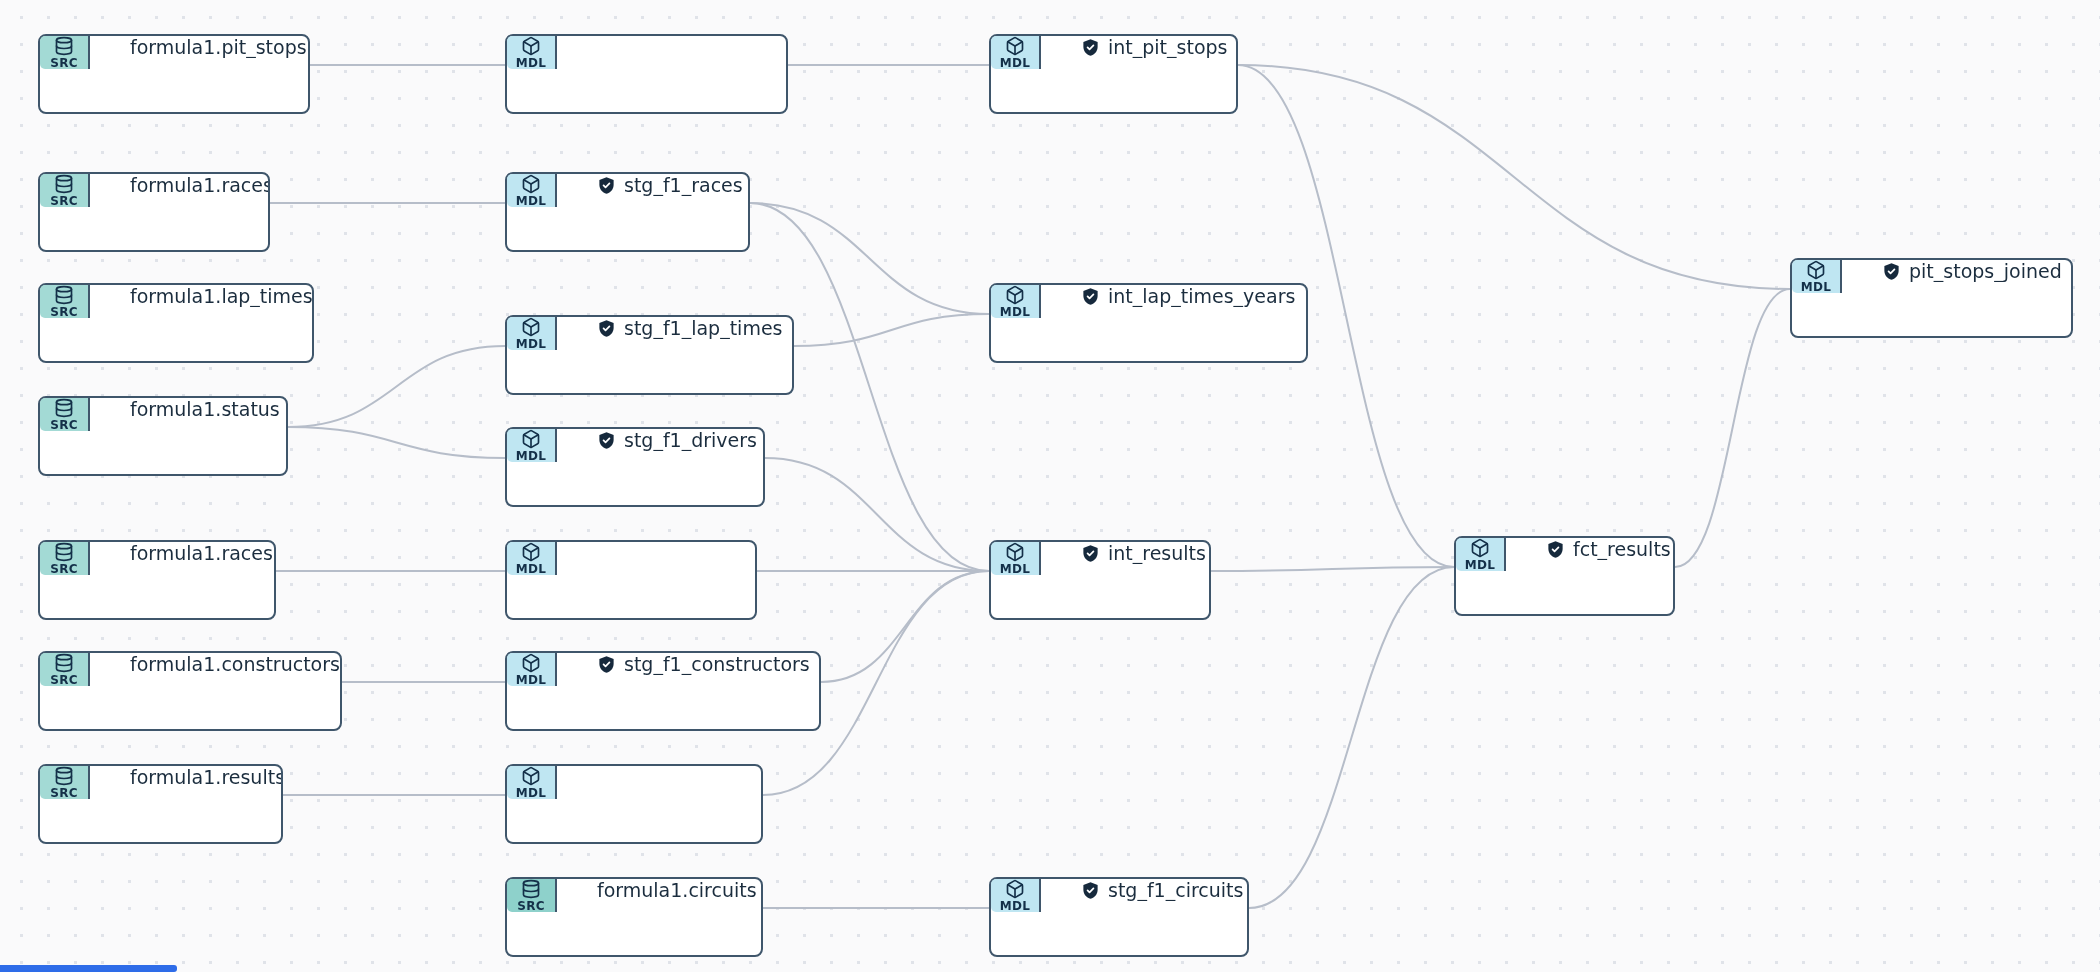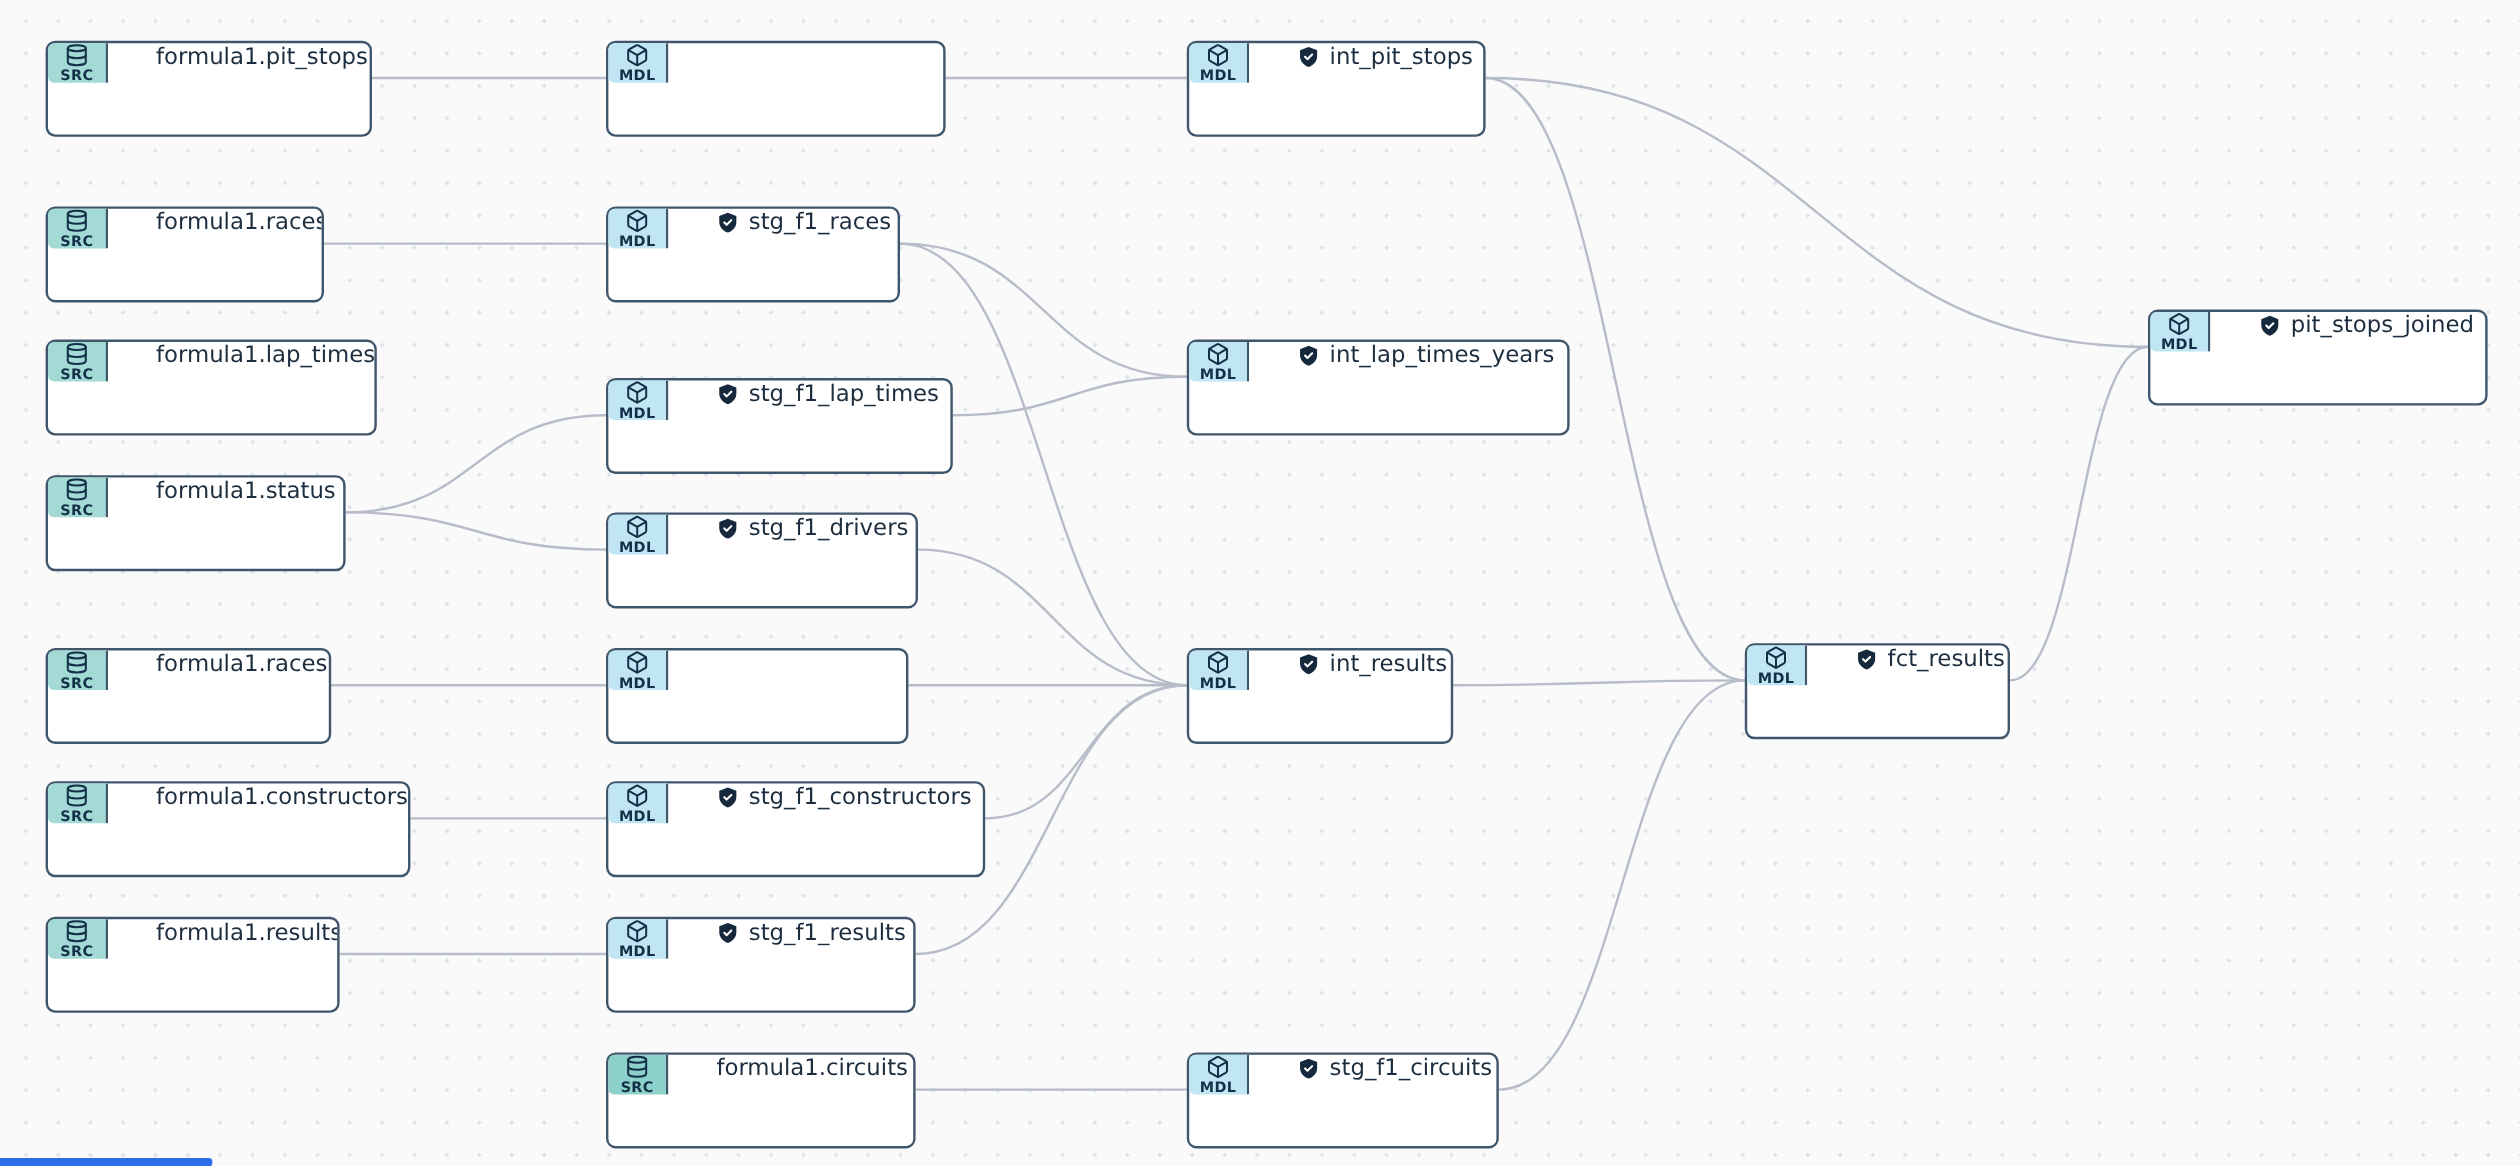--- a/index.html
+++ b/index.html
@@ -295,27 +295,20 @@
       </div>
       <div class="node model" style="left: 505px; top: 764px; width: 258px;">
         <div class="badge" style="background:#bfe6f2">
           <svg viewBox="0 0 24 24" fill="none" stroke="currentColor" stroke-width="2" stroke-linecap="round" stroke-linejoin="round">
             <path d="M21 16V8a2 2 0 0 0-1-1.73l-7-4a2 2 0 0 0-2 0l-7 4A2 2 0 0 0 3 8v8a2 2 0 0 0 1 1.73l7 4a2 2 0 0 0 2 0l7-4A2 2 0 0 0 21 16z"></path>
             <polyline points="3.27 6.96 12 12.01 20.73 6.96"></polyline>
             <line x1="12" y1="22.08" x2="12" y2="12"></line>
           </svg>
           <span class="badge-label">MDL</span>
         </div>
-        <div class="label">
-          <svg class="shield" viewBox="0 0 24 24">
-            <path d="M12 1.5 21 5v6c0 5.6-3.6 9.7-9 11.5C6.6 20.7 3 16.6 3 11V5Z" fill="#16293c"></path>
-            <path d="M8.3 11.8l2.5 2.5 4.9-4.9" stroke="#ffffff" stroke-width="2.2" fill="none" stroke-linecap="round" stroke-linejoin="round"></path>
-          </svg>
-          <span class="label-text">stg_f1_results</span>
-        </div>
       </div>
       <div class="node model" style="left: 989px; top: 34px; width: 249px;">
         <div class="badge" style="background:#bfe6f2">
           <svg viewBox="0 0 24 24" fill="none" stroke="currentColor" stroke-width="2" stroke-linecap="round" stroke-linejoin="round">
             <path d="M21 16V8a2 2 0 0 0-1-1.73l-7-4a2 2 0 0 0-2 0l-7 4A2 2 0 0 0 3 8v8a2 2 0 0 0 1 1.73l7 4a2 2 0 0 0 2 0l7-4A2 2 0 0 0 21 16z"></path>
             <polyline points="3.27 6.96 12 12.01 20.73 6.96"></polyline>
             <line x1="12" y1="22.08" x2="12" y2="12"></line>
           </svg>
           <span class="badge-label">MDL</span>
         </div>

